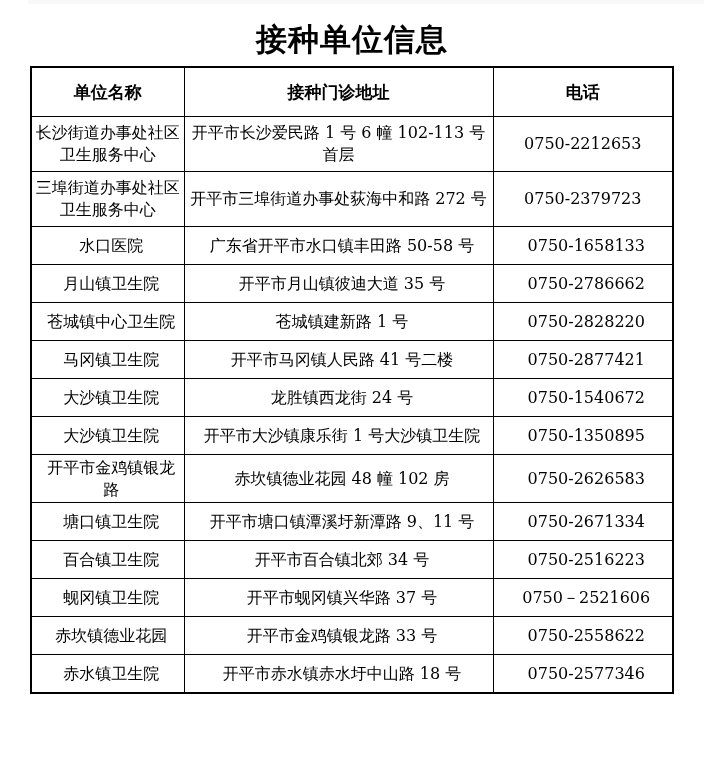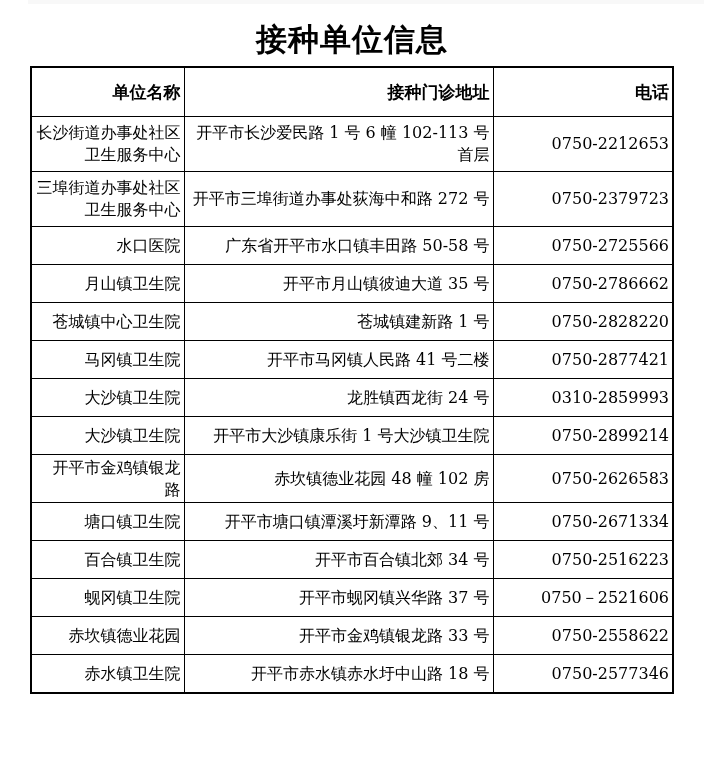--- a/index.html
+++ b/index.html
@@ -33,21 +33,21 @@
   }
   table.info-table {
     border-collapse: collapse;
     margin: 8px 0 0 30px;
     width: 642px;
     table-layout: fixed;
   }
   table.info-table th,
   table.info-table td {
     border: 1px solid #000000;
-    text-align: right;
+    text-align: center;
     vertical-align: middle;
     font-size: 16px;
     line-height: 1.35;
     padding: 2px 3px;
     overflow: hidden;
   }
   table.info-table {
     border: 2px solid #000000;
   }
   table.info-table th {
@@ -88,46 +88,46 @@
       <td>0750-2212653</td>
     </tr>
     <tr class="r-tall">
       <td>三埠街道办事处社区卫生服务中心</td>
       <td>开平市三埠街道办事处荻海中和路 272 号</td>
       <td>0750-2379723</td>
     </tr>
     <tr class="r-norm">
       <td>水口医院</td>
       <td>广东省开平市水口镇丰田路 50-58 号</td>
-      <td>0750-2725566</td>
+      <td>0750-1658133</td>
     </tr>
     <tr class="r-norm">
       <td>月山镇卫生院</td>
       <td>开平市月山镇彼迪大道 35 号</td>
       <td>0750-2786662</td>
     </tr>
     <tr class="r-norm">
       <td>苍城镇中心卫生院</td>
       <td>苍城镇建新路 1 号</td>
       <td>0750-2828220</td>
     </tr>
     <tr class="r-norm">
       <td>马冈镇卫生院</td>
       <td>开平市马冈镇人民路 41 号二楼</td>
       <td>0750-2877421</td>
     </tr>
     <tr class="r-norm">
       <td>大沙镇卫生院</td>
       <td>龙胜镇西龙街 24 号</td>
-      <td>0310-2859993</td>
+      <td>0750-1540672</td>
     </tr>
     <tr class="r-norm">
       <td>大沙镇卫生院</td>
       <td>开平市大沙镇康乐街 1 号大沙镇卫生院</td>
-      <td>0750-2899214</td>
+      <td>0750-1350895</td>
     </tr>
     <tr class="r-norm">
       <td>开平市金鸡镇银龙路</td>
       <td>赤坎镇德业花园 48 幢 102 房</td>
       <td>0750-2626583</td>
     </tr>
     <tr class="r-norm">
       <td>塘口镇卫生院</td>
       <td>开平市塘口镇潭溪圩新潭路 9、11 号</td>
       <td>0750-2671334</td>

